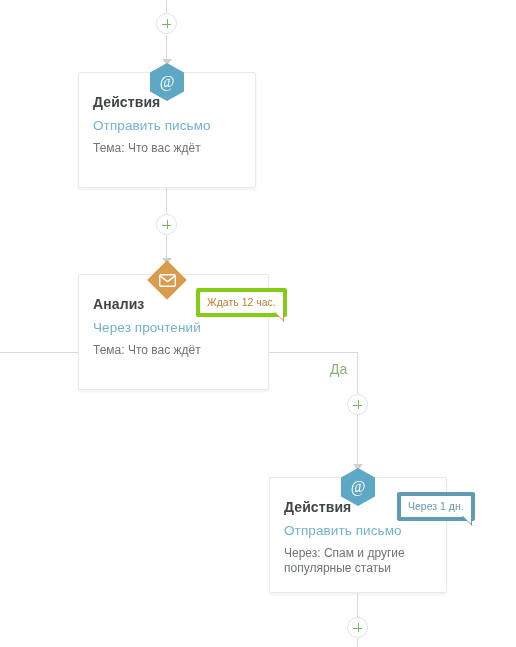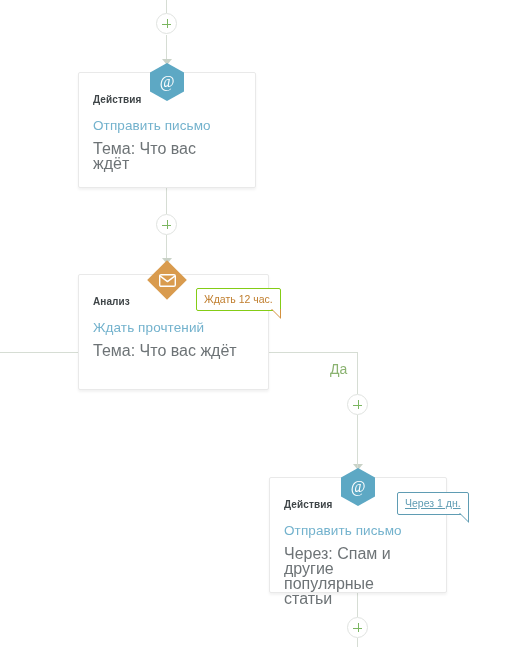--- a/index.html
+++ b/index.html
@@ -79,39 +79,39 @@
     border: 1px solid #e9e9e9;
     border-radius: 2px;
     box-sizing: border-box;
     box-shadow: 0 2px 3px rgba(0,0,0,0.055);
     z-index: 3;
   }
   .card-kind {
     position: absolute;
     left: 14px;
     top: 21px;
-    font-size: 10px;
+    font-size: 14px;
     font-weight: bold;
     color: #3f4548;
     letter-spacing: 0.1px;
   }
   .card-title {
     position: absolute;
     left: 14px;
     top: 45px;
     font-size: 13.5px;
     color: #73b2cd;
     letter-spacing: 0.1px;
   }
   .card-sub {
     position: absolute;
     left: 14px;
     top: 68px;
     right: 26px;
-    font-size: 16px;
+    font-size: 12px;
     color: #6d7376;
     line-height: 15px;
   }
 
   
   .hexagon {
     position: absolute;
     width: 34px;
     height: 38px;
     z-index: 8;
@@ -147,34 +147,33 @@
     left: 0; top: 0;
     width: 36px; height: 36px;
     display: flex;
     align-items: center;
     justify-content: center;
   }
 
   
   .callout {
     position: absolute;
-    border: 1px solid #84cc16;
+    border: 4px solid #84cc16;
     background: #ffffff;
     border-radius: 2px;
     padding: 4px 7px 5px 7px;
     font-size: 10.5px;
     color: #c07e2e;
     white-space: nowrap;
     z-index: 9;
     box-sizing: border-box;
   }
   .callout.teal {
     border-color: #5f9cb3;
     color: #5f9cb3;
-    text-decoration: underline;
   }
   .callout .tail {
     position: absolute;
     right: -1px;
     bottom: -9px;
     width: 0;
     height: 0;
     border-left: 10px solid transparent;
     border-top: 10px solid #d3913f;
   }
@@ -233,21 +232,21 @@
 
   <div class="hexagon" style="left:150px; top:63px;">
     <svg width="34" height="38" viewBox="0 0 34 38">
       <polygon points="17,0 34,9.5 34,28.5 17,38 0,28.5 0,9.5" fill="#5da8c4"></polygon>
     </svg>
     <div class="hex-glyph">@</div>
   </div>
 
   <div class="card" style="left:78px; top:274px; width:191px; height:116px;">
     <div class="card-kind">Анализ</div>
-    <div class="card-title">Ждать прочтений</div>
+    <div class="card-title">Через прочтений</div>
     <div class="card-sub">Тема: Что вас ждёт</div>
   </div>
 
   <div class="diamond" style="left:149px; top:262px;">
     <div class="dia-shape"></div>
     <div class="dia-glyph">
       <svg width="17" height="13" viewBox="0 0 17 13">
         <rect x="0.7" y="0.7" width="15.6" height="11.6" rx="1.4" ry="1.4" fill="none" stroke="#ffffff" stroke-width="1.4"></rect>
         <path d="M1.6 2.4 L8.5 7.6 L15.4 2.4" fill="none" stroke="#ffffff" stroke-width="1.4" stroke-linecap="round" stroke-linejoin="round"></path>
       </svg>

